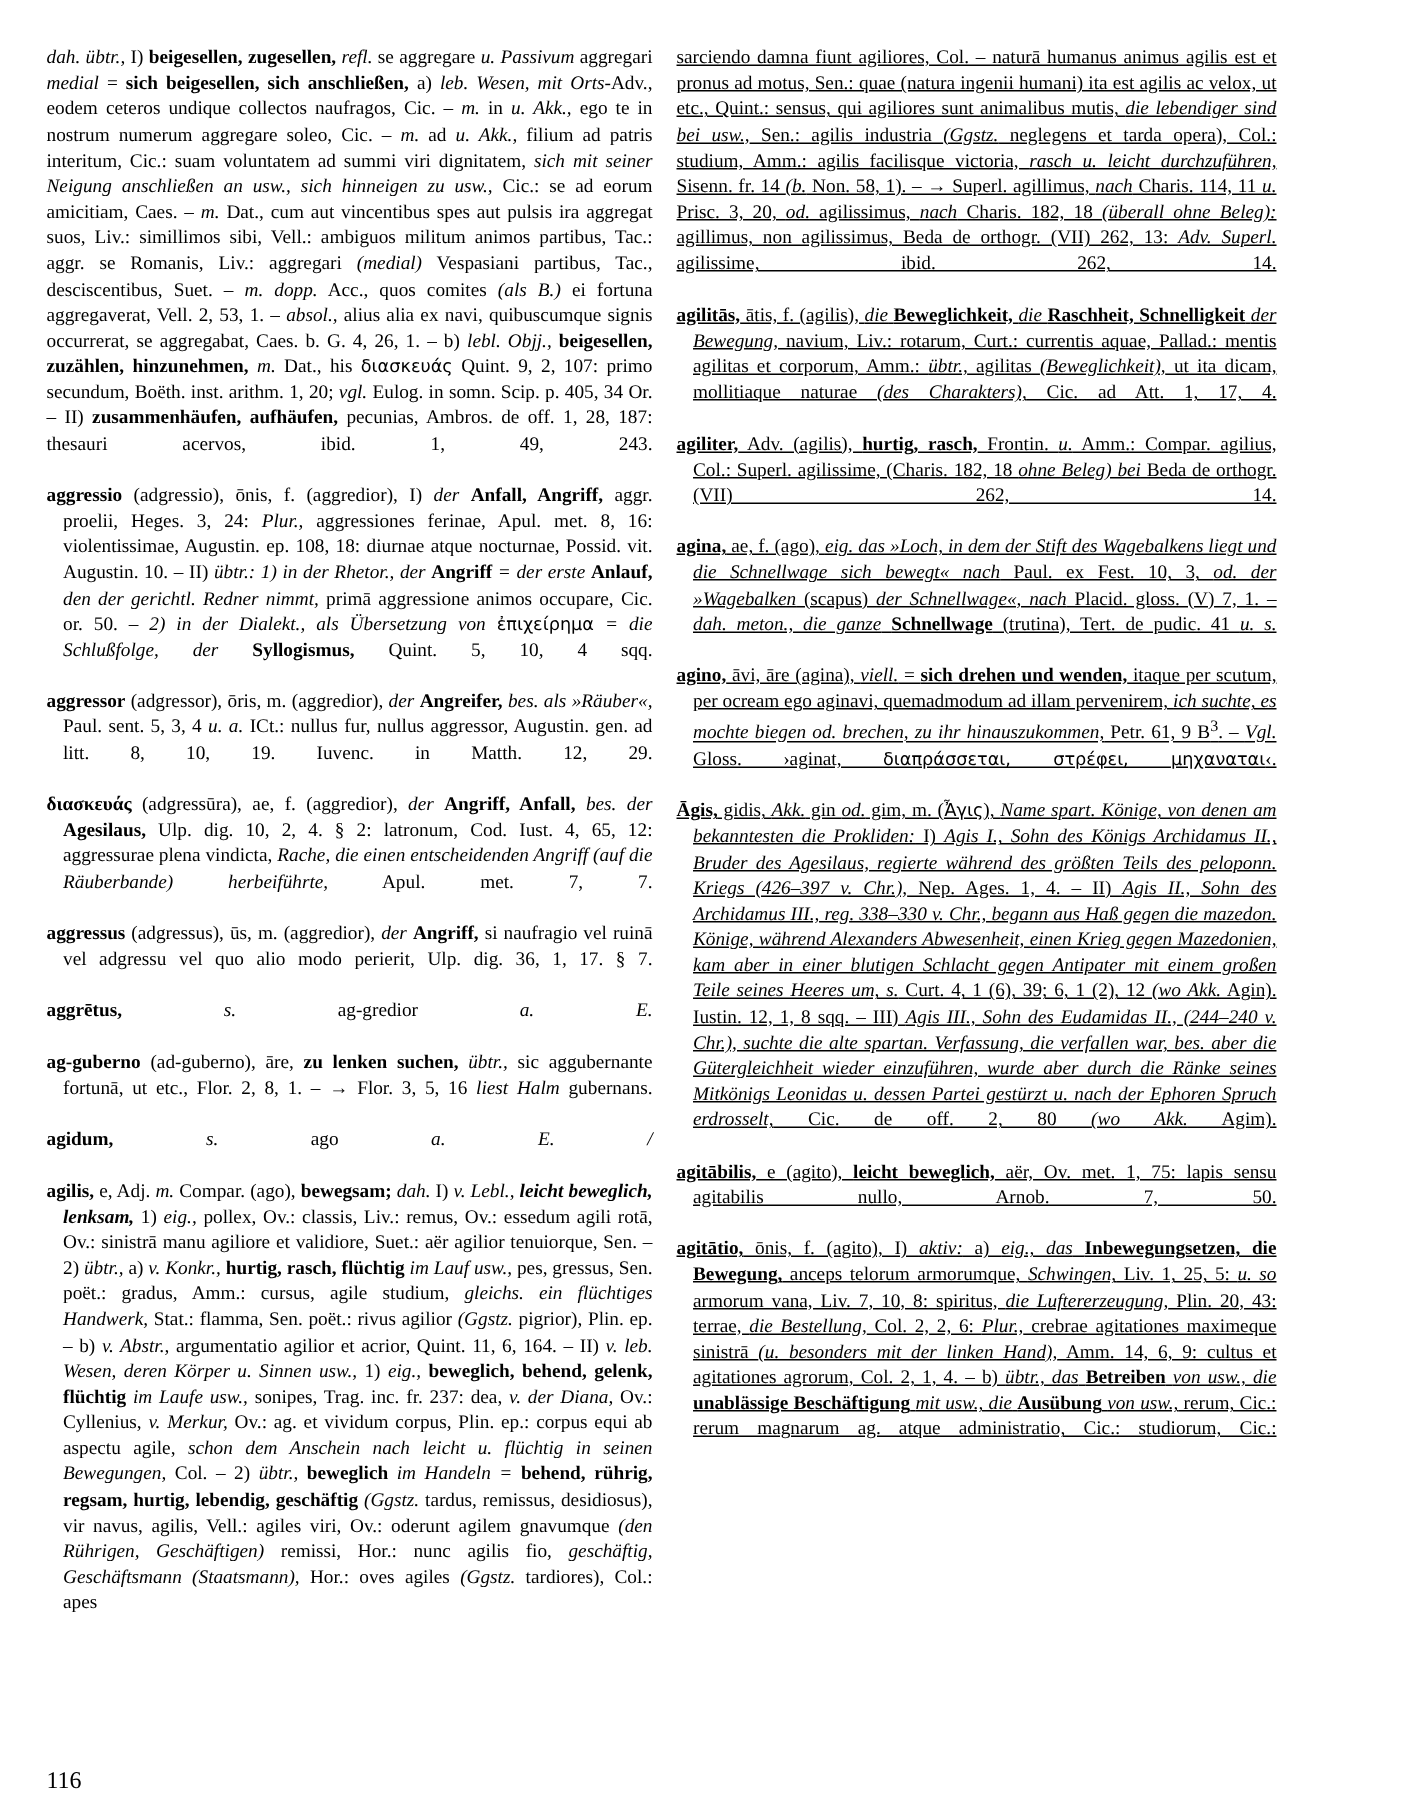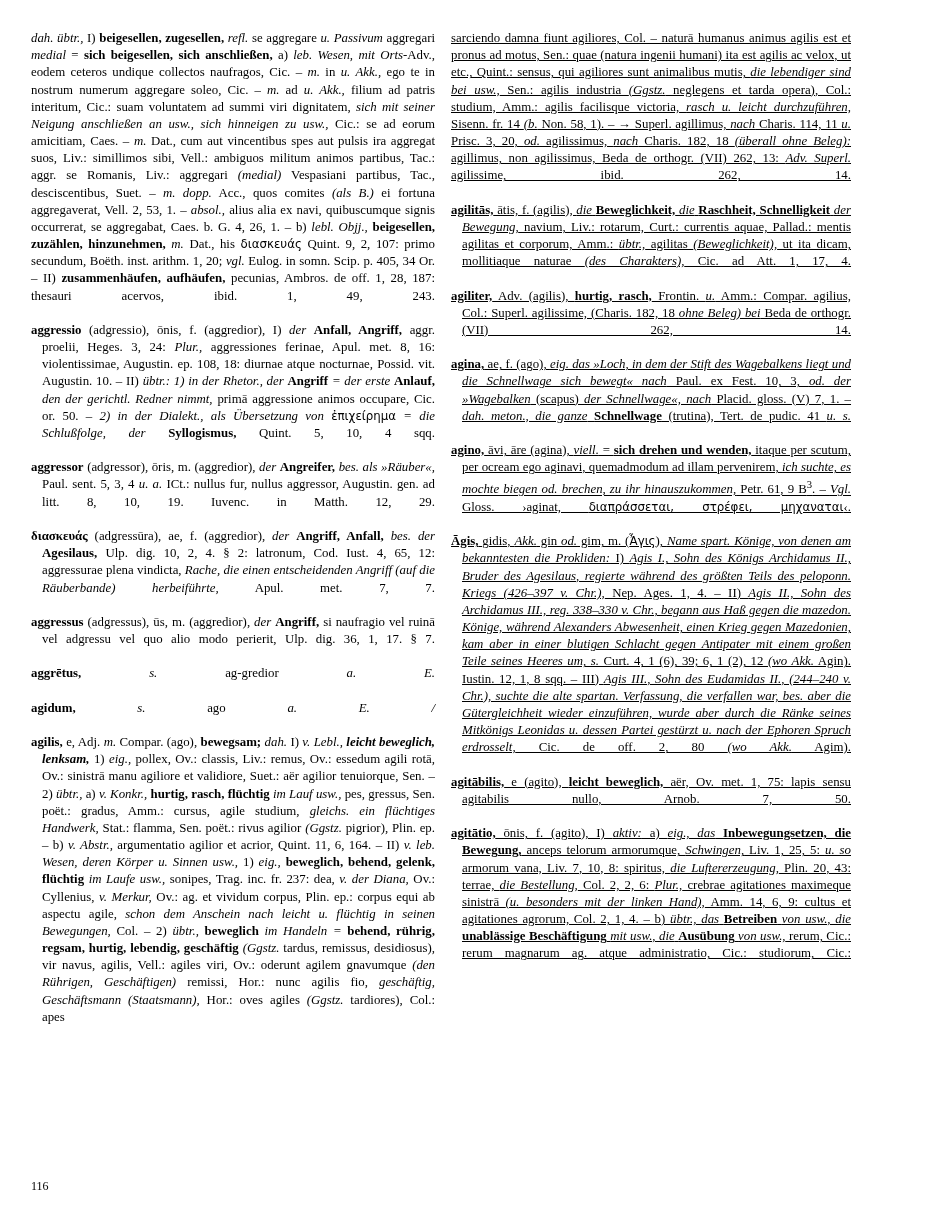--- a/index.html
+++ b/index.html
@@ -59,37 +59,38 @@
     display: inline-block;
     width: 100%;
   }
   b { font-weight: bold; }
   i { font-style: italic; }
   .gr { font-family: "DejaVu Sans", sans-serif; font-size: 11.8px; font-style: normal; }
   .pageno {
     position: absolute;
     left: 31px;
     top: 1179px;
-    font-size: 12px;
+    font-size: 16px;
     font-family: "Liberation Serif", "DejaVu Serif", serif;
     color: #000000;
   }
 </style>
 </head>
 <body>
 
 <div class="page">
   <div class="columns">
     <div class="col left">
         <p class="cont"><i>dah. übtr.,</i> I) <b>beigesellen, zugesellen,</b> <i>refl.</i> se aggregare <i>u. Passivum</i> aggregari <i>medial</i> = <b>sich beigesellen, sich anschließen,</b> a) <i>leb. Wesen, mit Orts-</i>Adv., eodem ceteros undique collectos naufragos, Cic. – <i>m.</i> in <i>u. Akk.,</i> ego te in nostrum numerum aggregare soleo, Cic. – <i>m.</i> ad <i>u. Akk.,</i> filium ad patris interitum, Cic.: suam voluntatem ad summi viri dignitatem, <i>sich mit seiner Neigung anschließen an usw., sich hinneigen zu usw.,</i> Cic.: se ad eorum amicitiam, Caes. – <i>m.</i> Dat., cum aut vincentibus spes aut pulsis ira aggregat suos, Liv.: simillimos sibi, Vell.: ambiguos militum animos partibus, Tac.: aggr. se Romanis, Liv.: aggregari <i>(medial)</i> Vespasiani partibus, Tac., desciscentibus, Suet. – <i>m. dopp.</i> Acc., quos comites <i>(als B.)</i> ei fortuna aggregaverat, Vell. 2, 53, 1. – <i>absol.,</i> alius alia ex navi, quibuscumque signis occurrerat, se aggregabat, Caes. b. G. 4, 26, 1. – b) <i>lebl. Objj.,</i> <b>beigesellen, zuzählen, hinzunehmen,</b> <i>m.</i> Dat., his <span class="gr">διασκευάς</span> Quint. 9, 2, 107: primo secundum, Boëth. inst. arithm. 1, 20; <i>vgl.</i> Eulog. in somn. Scip. p. 405, 34 Or. – II) <b>zusammenhäufen, aufhäufen,</b> pecunias, Ambros. de off. 1, 28, 187: thesauri acervos, ibid. 1, 49, 243.</p>
         <p class="entry"><b>aggressio</b> (adgressio), ōnis, f. (aggredior), I) <i>der</i> <b>Anfall, Angriff,</b> aggr. proelii, Heges. 3, 24: <i>Plur.,</i> aggressiones ferinae, Apul. met. 8, 16: violentissimae, Augustin. ep. 108, 18: diurnae atque nocturnae, Possid. vit. Augustin. 10. – II) <i>übtr.: 1) in der Rhetor., der</i> <b>Angriff</b> <i>= der erste</i> <b>Anlauf,</b> <i>den der gerichtl. Redner nimmt,</i> primā aggressione animos occupare, Cic. or. 50. – <i>2) in der Dialekt., als Übersetzung von</i> <span class="gr">ἐπιχείρημα</span> <i>= die Schlußfolge, der</i> <b>Syllogismus,</b> Quint. 5, 10, 4 sqq.</p>
         <p class="entry"><b>aggressor</b> (adgressor), ōris, m. (aggredior), <i>der</i> <b>Angreifer,</b> <i>bes. als »Räuber«,</i> Paul. sent. 5, 3, 4 <i>u. a.</i> ICt.: nullus fur, nullus aggressor, Augustin. gen. ad litt. 8, 10, 19. Iuvenc. in Matth. 12, 29.</p>
         <p class="entry"><b>διασκευάς</b> (adgressūra), ae, f. (aggredior), <i>der</i> <b>Angriff, Anfall,</b> <i>bes. der</i> <b>Agesilaus,</b> Ulp. dig. 10, 2, 4. § 2: latronum, Cod. Iust. 4, 65, 12: aggressurae plena vindicta, <i>Rache, die einen entscheidenden Angriff (auf die Räuberbande) herbeiführte,</i> Apul. met. 7, 7.</p>
         <p class="entry"><b>aggressus</b> (adgressus), ūs, m. (aggredior), <i>der</i> <b>Angriff,</b> si naufragio vel ruinā vel adgressu vel quo alio modo perierit, Ulp. dig. 36, 1, 17. § 7.</p>
         <p class="entry"><b>aggrētus,</b> <i>s.</i> ag-gredior <i>a. E.</i></p>
+        <p class="entry"><b>ag-guberno</b> (ad-guberno), āre, <b>zu lenken suchen,</b> <i>übtr.,</i> sic aggubernante fortunā, ut etc., Flor. 2, 8, 1. – → Flor. 3, 5, 16 <i>liest Halm</i> gubernans.</p>
         <p class="entry"><b>agidum,</b> <i>s.</i> ago <i>a. E. /</i></p>
         <p class="entry"><b>agilis,</b> e, Adj. <i>m.</i> Compar. (ago), <b>bewegsam;</b> <i>dah.</i> I) <i>v. Lebl., <b>leicht beweglich, lenksam,</b></i> 1) <i>eig.,</i> pollex, Ov.: classis, Liv.: remus, Ov.: essedum agili rotā, Ov.: sinistrā manu agiliore et validiore, Suet.: aër agilior tenuiorque, Sen. – 2) <i>übtr.,</i> a) <i>v. Konkr.,</i> <b>hurtig, rasch, flüchtig</b> <i>im Lauf usw.,</i> pes, gressus, Sen. poët.: gradus, Amm.: cursus, agile studium, <i>gleichs. ein flüchtiges Handwerk,</i> Stat.: flamma, Sen. poët.: rivus agilior <i>(Ggstz.</i> pigrior), Plin. ep. – b) <i>v. Abstr.,</i> argumentatio agilior et acrior, Quint. 11, 6, 164. – II) <i>v. leb. Wesen, deren Körper u. Sinnen usw.,</i> 1) <i>eig.,</i> <b>beweglich, behend, gelenk, flüchtig</b> <i>im Laufe usw.,</i> sonipes, Trag. inc. fr. 237: dea, <i>v. der Diana,</i> Ov.: Cyllenius, <i>v. Merkur,</i> Ov.: ag. et vividum corpus, Plin. ep.: corpus equi ab aspectu agile, <i>schon dem Anschein nach leicht u. flüchtig in seinen Bewegungen,</i> Col. – 2) <i>übtr.,</i> <b>beweglich</b> <i>im Handeln =</i> <b>behend, rührig, regsam, hurtig, lebendig, geschäftig</b> <i>(Ggstz.</i> tardus, remissus, desidiosus), vir navus, agilis, Vell.: agiles viri, Ov.: oderunt agilem gnavumque <i>(den Rührigen, Geschäftigen)</i> remissi, Hor.: nunc agilis fio, <i>geschäftig, Geschäftsmann (Staatsmann),</i> Hor.: oves agiles <i>(Ggstz.</i> tardiores), Col.: apes</p>
       </div>
     <div class="col right">
         <p class="cont">sarciendo damna fiunt agiliores, Col. – naturā humanus animus agilis est et pronus ad motus, Sen.: quae (natura ingenii humani) ita est agilis ac velox, ut etc., Quint.: sensus, qui agiliores sunt animalibus mutis, <i>die lebendiger sind bei usw.,</i> Sen.: agilis industria <i>(Ggstz.</i> neglegens et tarda opera), Col.: studium, Amm.: agilis facilisque victoria, <i>rasch u. leicht durchzuführen,</i> Sisenn. fr. 14 <i>(b.</i> Non. 58, 1). – → Superl. agillimus, <i>nach</i> Charis. 114, 11 <i>u.</i> Prisc. 3, 20, <i>od.</i> agilissimus, <i>nach</i> Charis. 182, 18 <i>(überall ohne Beleg):</i> agillimus, non agilissimus, Beda de orthogr. (VII) 262, 13: <i>Adv. Superl.</i> agilissime, ibid. 262, 14.</p>
         <p class="entry"><b>agilitās,</b> ātis, f. (agilis), <i>die</i> <b>Beweglichkeit,</b> <i>die</i> <b>Raschheit, Schnelligkeit</b> <i>der Bewegung,</i> navium, Liv.: rotarum, Curt.: currentis aquae, Pallad.: mentis agilitas et corporum, Amm.: <i>übtr.,</i> agilitas <i>(Beweglichkeit),</i> ut ita dicam, mollitiaque naturae <i>(des Charakters),</i> Cic. ad Att. 1, 17, 4.</p>
         <p class="entry"><b>agiliter,</b> Adv. (agilis), <b>hurtig, rasch,</b> Frontin. <i>u.</i> Amm.: Compar. agilius, Col.: Superl. agilissime, (Charis. 182, 18 <i>ohne Beleg) bei</i> Beda de orthogr. (VII) 262, 14.</p>
         <p class="entry"><b>agina,</b> ae, f. (ago), <i>eig. das »Loch, in dem der Stift des Wagebalkens liegt und die Schnellwage sich bewegt« nach</i> Paul. ex Fest. 10, 3, <i>od. der »Wagebalken</i> (scapus) <i>der Schnellwage«, nach</i> Placid. gloss. (V) 7, 1. – <i>dah. meton., die ganze</i> <b>Schnellwage</b> (trutina), Tert. de pudic. 41 <i>u. s.</i></p>
         <p class="entry"><b>agino,</b> āvi, āre (agina), <i>viell.</i> = <b>sich drehen und wenden,</b> itaque per scutum, per ocream ego aginavi, quemadmodum ad illam pervenirem, <i>ich suchte, es mochte biegen od. brechen, zu ihr hinauszukommen,</i> Petr. 61, 9 B<sup>3</sup>. – <i>Vgl.</i> Gloss. ›aginat, <span class="gr">διαπράσσεται, στρέφει, μηχαναται</span>‹.</p>
         <p class="entry"><b>Āgis,</b> gidis, <i>Akk.</i> gin <i>od.</i> gim, m. (<span class="gr">Ἆγις</span>), <i>Name spart. Könige, von denen am bekanntesten die Prokliden:</i> I) <i>Agis I., Sohn des Königs Archidamus II., Bruder des Agesilaus, regierte während des größten Teils des peloponn. Kriegs (426–397 v. Chr.),</i> Nep. Ages. 1, 4. – II) <i>Agis II., Sohn des Archidamus III., reg. 338–330 v. Chr., begann aus Haß gegen die mazedon. Könige, während Alexanders Abwesenheit, einen Krieg gegen Mazedonien, kam aber in einer blutigen Schlacht gegen Antipater mit einem großen Teile seines Heeres um, s.</i> Curt. 4, 1 (6), 39; 6, 1 (2), 12 <i>(wo Akk.</i> Agin). Iustin. 12, 1, 8 sqq. – III) <i>Agis III., Sohn des Eudamidas II., (244–240 v. Chr.), suchte die alte spartan. Verfassung, die verfallen war, bes. aber die Gütergleichheit wieder einzuführen, wurde aber durch die Ränke seines Mitkönigs Leonidas u. dessen Partei gestürzt u. nach der Ephoren Spruch erdrosselt,</i> Cic. de off. 2, 80 <i>(wo Akk.</i> Agim).</p>

